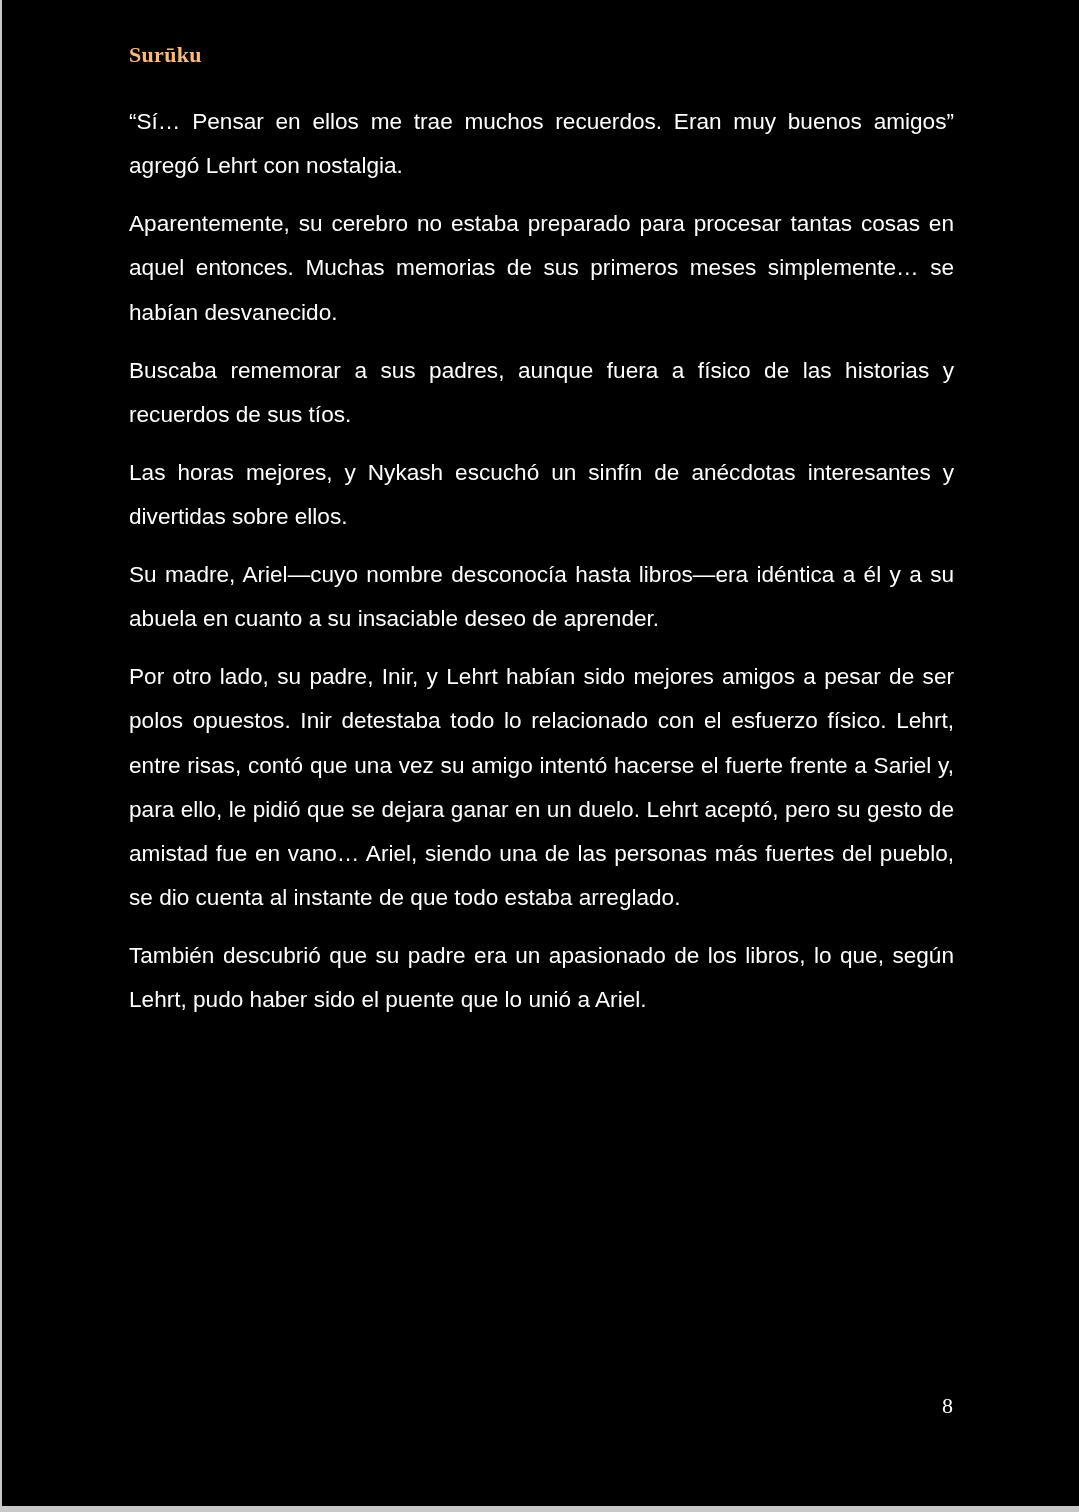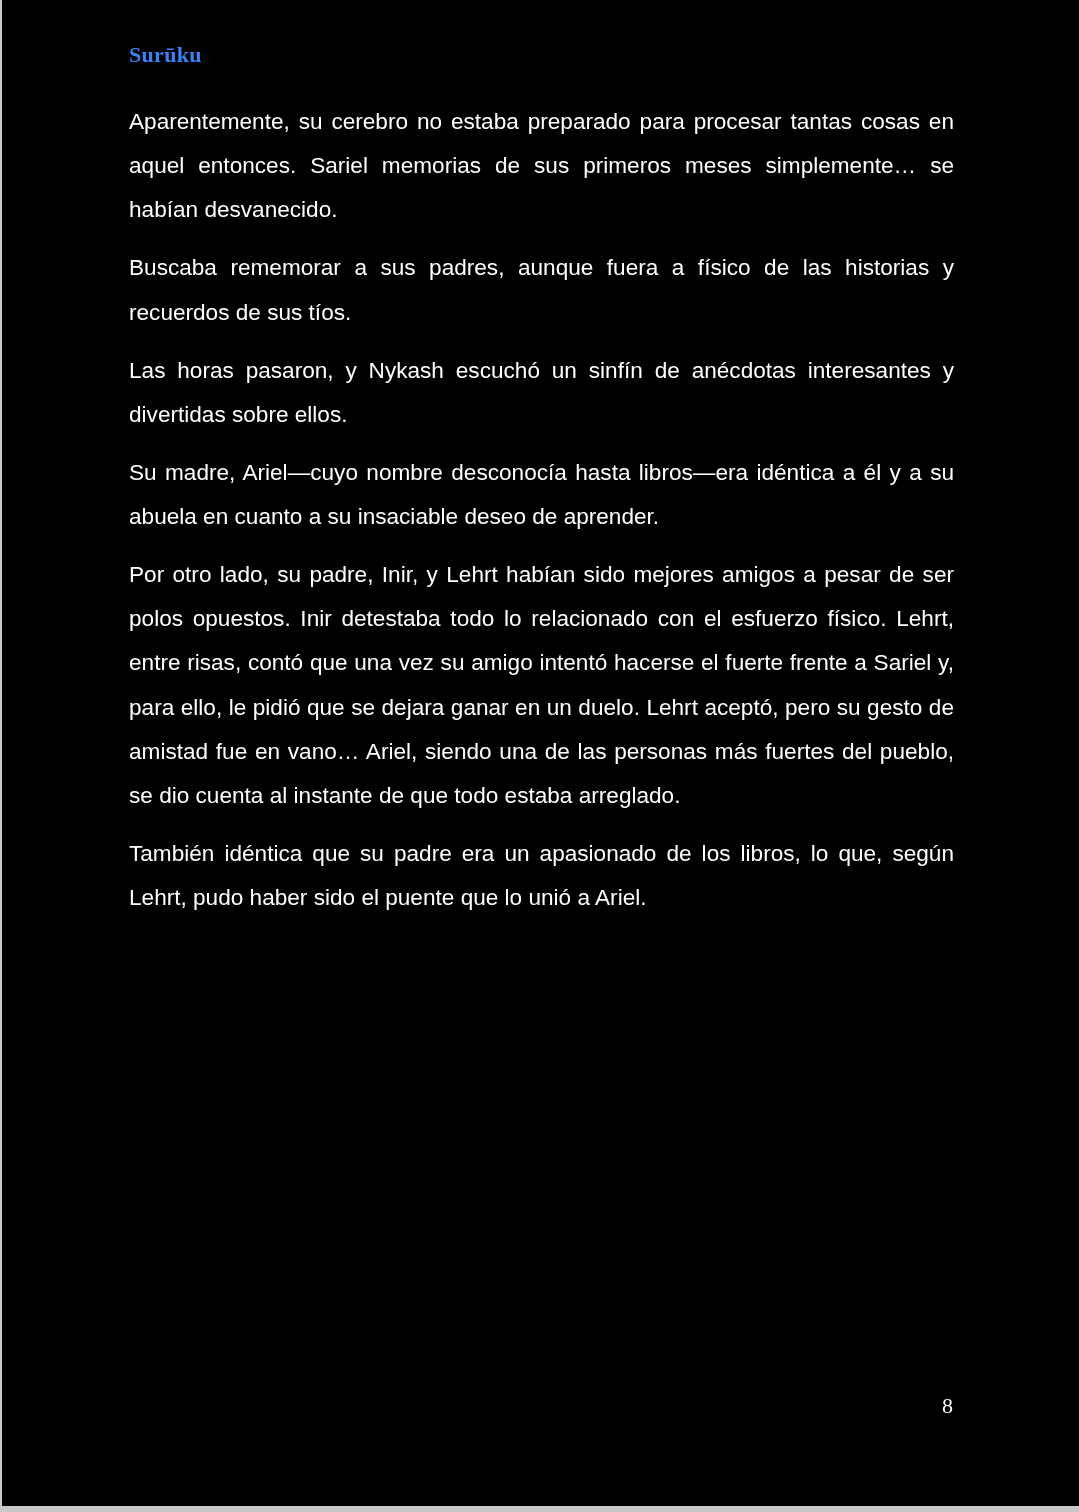--- a/index.html
+++ b/index.html
@@ -23,21 +23,21 @@
       color: #ffffff;
     }
     .running-head {
       position: absolute;
       left: 127px;
       top: 42px;
       font-family: "Liberation Serif", serif;
       font-weight: bold;
       font-size: 22px;
       letter-spacing: 0.3px;
-      color: #3b82f6;
+      color: #fdba74;
     }
     .body-text {
       position: absolute;
       left: 127px;
       top: 100px;
       width: 825px;
       font-family: "Liberation Sans", sans-serif;
       font-size: 22.6px;
       line-height: 44.2px;
       color: #ffffff;
@@ -55,22 +55,23 @@
       color: #ffffff;
     }
   </style>
 </head>
 <body>
 
 <div class="page">
   <div class="running-head">Surūku</div>
 
   <div class="body-text">
-    <p>Aparentemente, su cerebro no estaba preparado para procesar tantas cosas en aquel entonces. Sariel memorias de sus primeros meses simplemente… se habían desvanecido.</p>
+    <p>“Sí… Pensar en ellos me trae muchos recuerdos. Eran muy buenos amigos” agregó Lehrt con nostalgia.</p>
+    <p>Aparentemente, su cerebro no estaba preparado para procesar tantas cosas en aquel entonces. Muchas memorias de sus primeros meses simplemente… se habían desvanecido.</p>
     <p>Buscaba rememorar a sus padres, aunque fuera a físico de las historias y recuerdos de sus tíos.</p>
-    <p>Las horas pasaron, y Nykash escuchó un sinfín de anécdotas interesantes y divertidas sobre ellos.</p>
+    <p>Las horas mejores, y Nykash escuchó un sinfín de anécdotas interesantes y divertidas sobre ellos.</p>
     <p>Su madre, Ariel—cuyo nombre desconocía hasta libros—era idéntica a él y a su abuela en cuanto a su insaciable deseo de aprender.</p>
     <p>Por otro lado, su padre, Inir, y Lehrt habían sido mejores amigos a pesar de ser polos opuestos. Inir detestaba todo lo relacionado con el esfuerzo físico. Lehrt, entre risas, contó que una vez su amigo intentó hacerse el fuerte frente a Sariel y, para ello, le pidió que se dejara ganar en un duelo. Lehrt aceptó, pero su gesto de amistad fue en vano… Ariel, siendo una de las personas más fuertes del pueblo, se dio cuenta al instante de que todo estaba arreglado.</p>
-    <p>También idéntica que su padre era un apasionado de los libros, lo que, según Lehrt, pudo haber sido el puente que lo unió a Ariel.</p>
+    <p>También descubrió que su padre era un apasionado de los libros, lo que, según Lehrt, pudo haber sido el puente que lo unió a Ariel.</p>
   </div>
 
   <div class="page-number">8</div>
 </div>
 
 </body></html>

